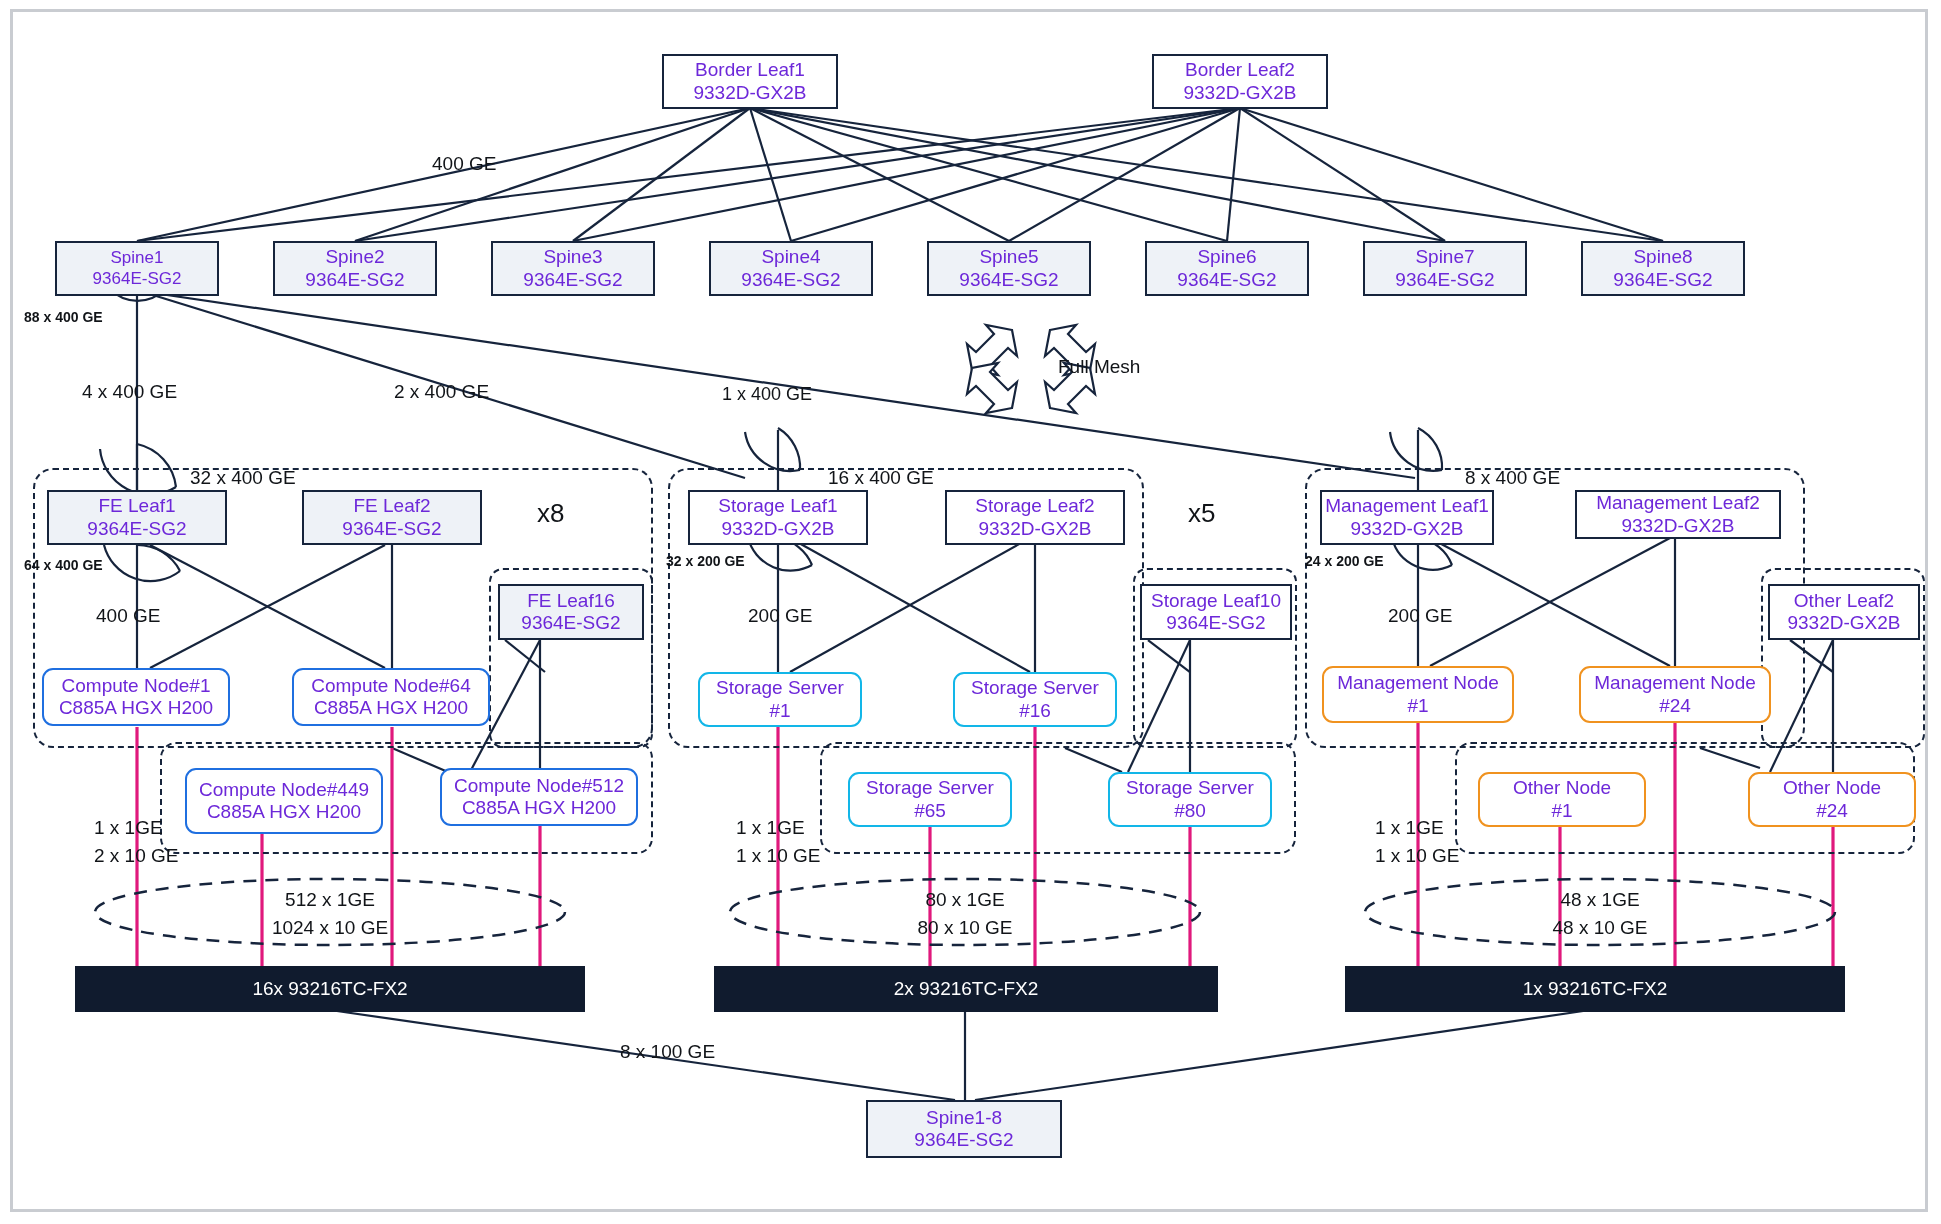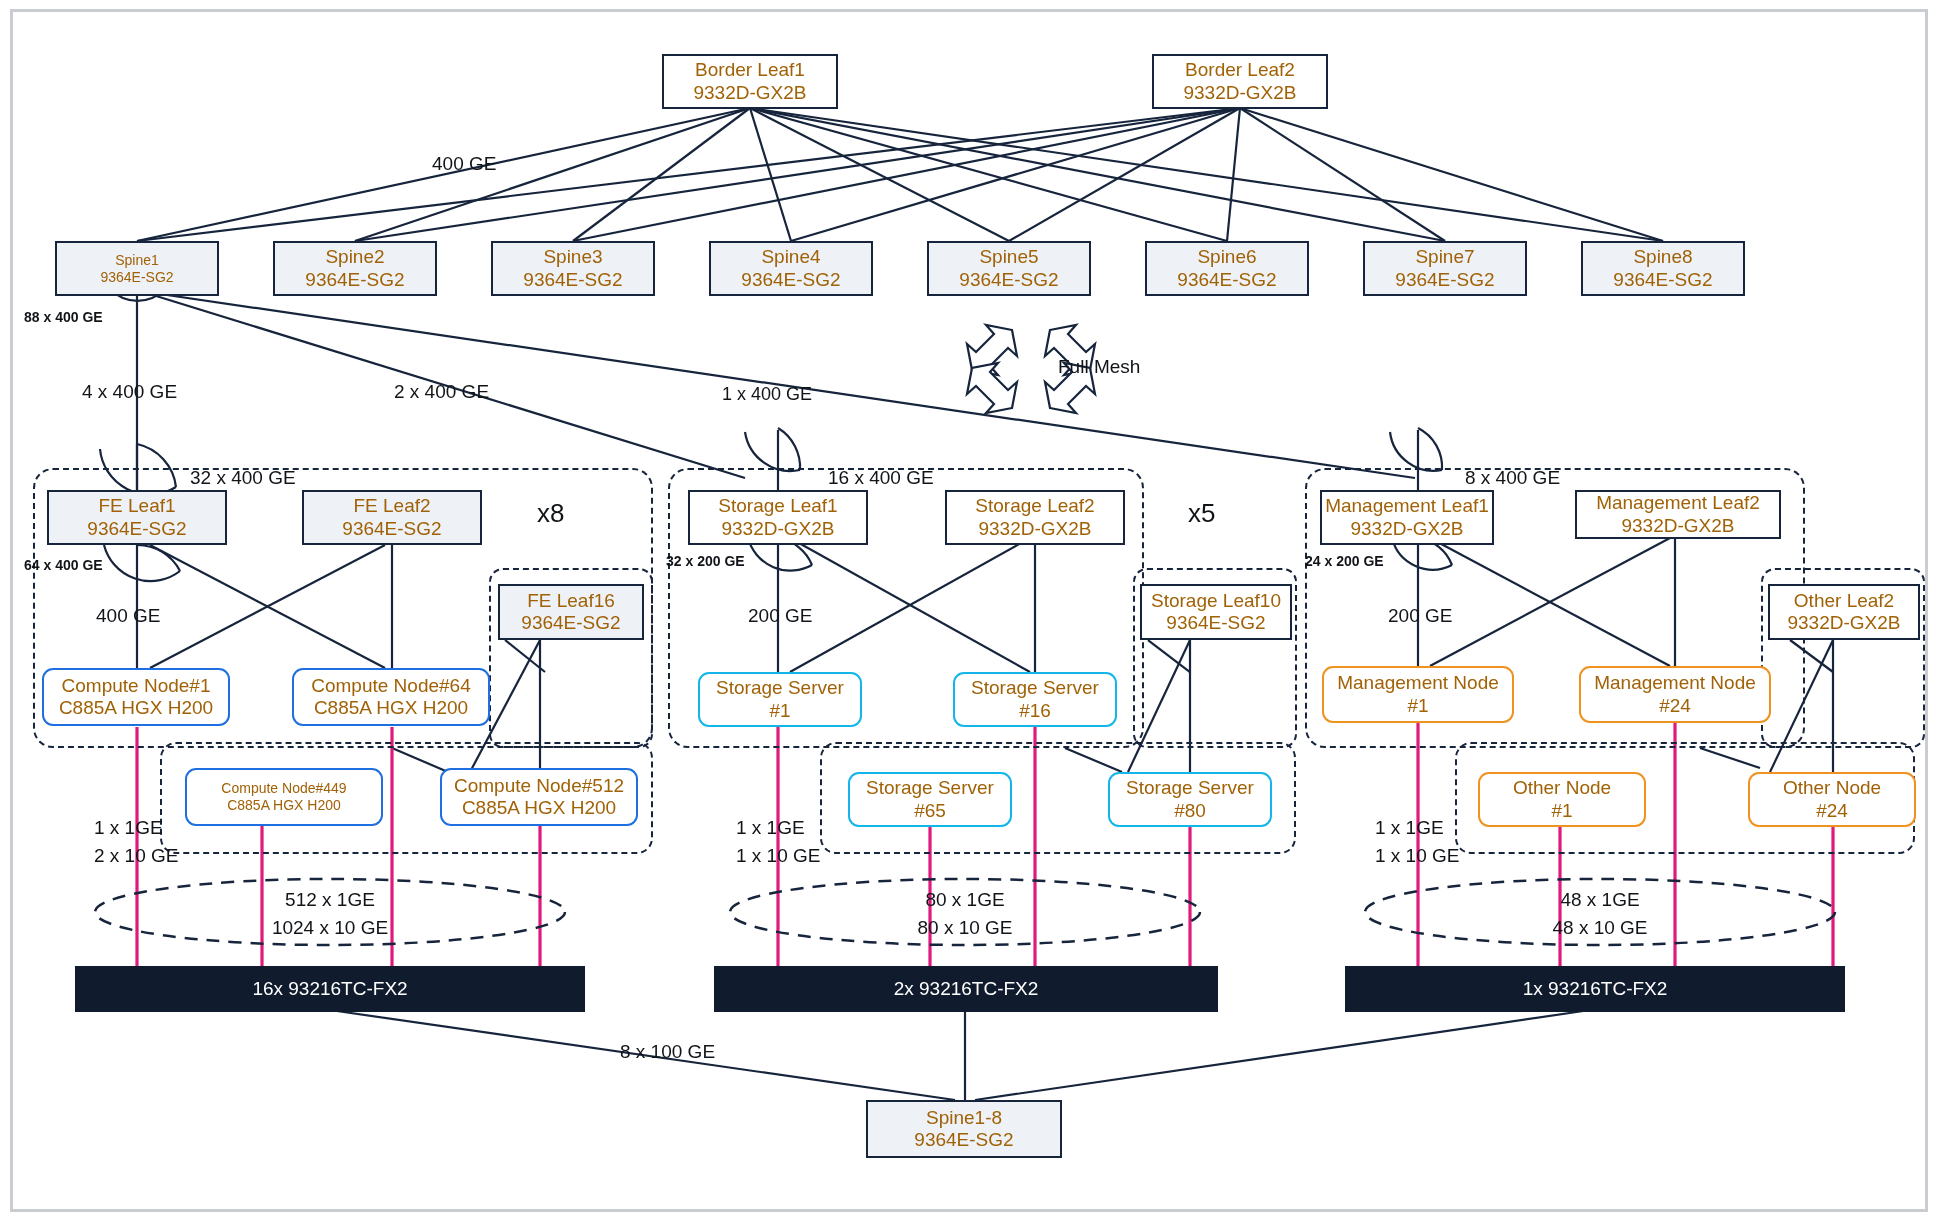--- a/index.html
+++ b/index.html
@@ -2,21 +2,21 @@
 <html><head>
 <meta charset="utf-8">
 <style>
   html,body{margin:0;padding:0;background:#ffffff;}
   body{font-family:"Liberation Sans","DejaVu Sans",sans-serif;}
   #canvas{position:relative;width:1941px;height:1224px;background:#ffffff;overflow:hidden;}
   #frame{position:absolute;left:10px;top:9px;width:1918px;height:1203px;border:3px solid #c9ccd1;background:#ffffff;box-sizing:border-box;}
   svg#wires{position:absolute;left:0;top:0;width:1941px;height:1224px;pointer-events:none;}
 
   .node{position:absolute;box-sizing:border-box;display:flex;flex-direction:column;
-        align-items:center;justify-content:center;text-align:center;line-height:1.18;color:#a16207;}
+        align-items:center;justify-content:center;text-align:center;line-height:1.18;color:#6d28d9;}
   .sw{background:#eef2f7;border:2px solid #16243c;}
   .sw-plain{background:#ffffff;border:2px solid #16243c;}
   .rnd{border-radius:11px;background:#ffffff;border:2.5px solid #1f6fe0;}
   .rnd.cyan{border-color:#12b6e8;}
   .rnd.orange{border-color:#f0921f;}
   .dark{background:#101b2e;color:#ffffff;border:none;display:flex;align-items:center;justify-content:center;}
   .ln1{display:block;}
   .ln2{display:block;}
 
   .lbl{position:absolute;color:#111418;white-space:nowrap;line-height:1.25;}
@@ -150,21 +150,21 @@
     <span class="ln1">Border Leaf1</span>
     <span class="ln2">9332D-GX2B</span>
   </div>
   <div class="node sw-plain" style="left:1152px;top:54px;width:176px;height:55px;font-size:19px;">
     <span class="ln1">Border Leaf2</span>
     <span class="ln2">9332D-GX2B</span>
   </div>
 
   <div class="lbl" style="left:432px;top:152px;font-size:19px;">400 GE</div>
 
-  <div class="node sw" style="left:55px;top:241px;width:164px;height:55px;font-size:14px;">
+  <div class="node sw" style="left:55px;top:241px;width:164px;height:55px;font-size:17px;">
     <span>Spine1</span>
     <span>9364E-SG2</span>
   </div>
   <div class="node sw" style="left:273px;top:241px;width:164px;height:55px;font-size:19px;text-align:right;">
     <span>Spine2</span>
     <span>9364E-SG2</span>
   </div>
   <div class="node sw" style="left:491px;top:241px;width:164px;height:55px;font-size:19px;">
     <span>Spine3</span>
     <span>9364E-SG2</span>
@@ -219,21 +219,21 @@
   </div>
 
   <div class="node rnd" style="left:42px;top:668px;width:188px;height:58px;font-size:19px;">
     <span>Compute Node#1</span>
     <span>C885A HGX H200</span>
   </div>
   <div class="node rnd" style="left:292px;top:668px;width:198px;height:58px;font-size:19px;">
     <span>Compute Node#64</span>
     <span>C885A HGX H200</span>
   </div>
-  <div class="node rnd" style="left:185px;top:768px;width:198px;height:58px;font-size:14px;">
+  <div class="node rnd" style="left:185px;top:768px;width:198px;height:66px;font-size:19px;">
     <span>Compute Node#449</span>
     <span>C885A HGX H200</span>
   </div>
   <div class="node rnd" style="left:440px;top:768px;width:198px;height:58px;font-size:19px;">
     <span>Compute Node#512</span>
     <span>C885A HGX H200</span>
   </div>
 
   <div class="lbl" style="left:94px;top:816px;font-size:19px;">1 x 1GE</div>
   <div class="lbl" style="left:94px;top:844px;font-size:19px;">2 x 10 GE</div>

